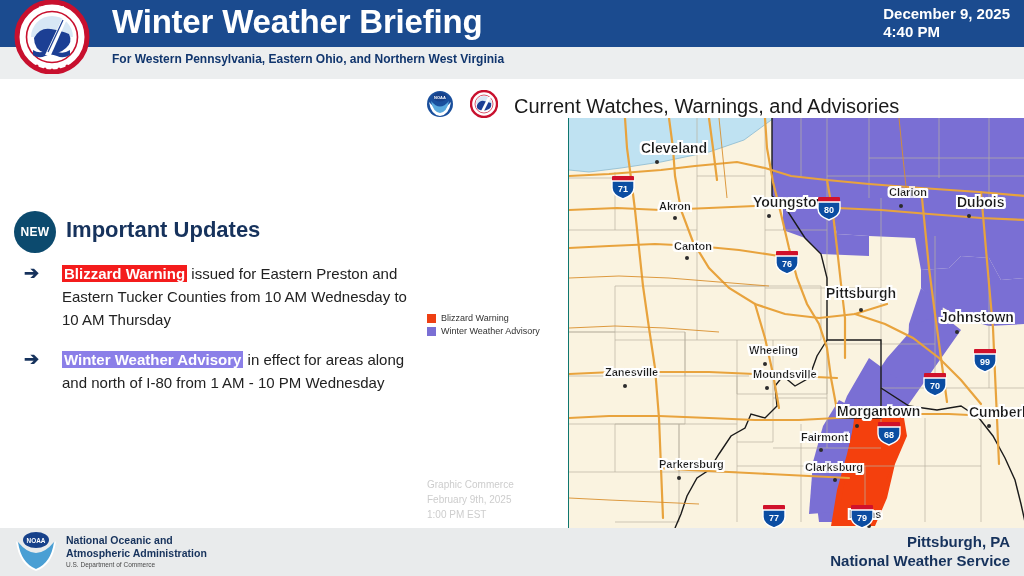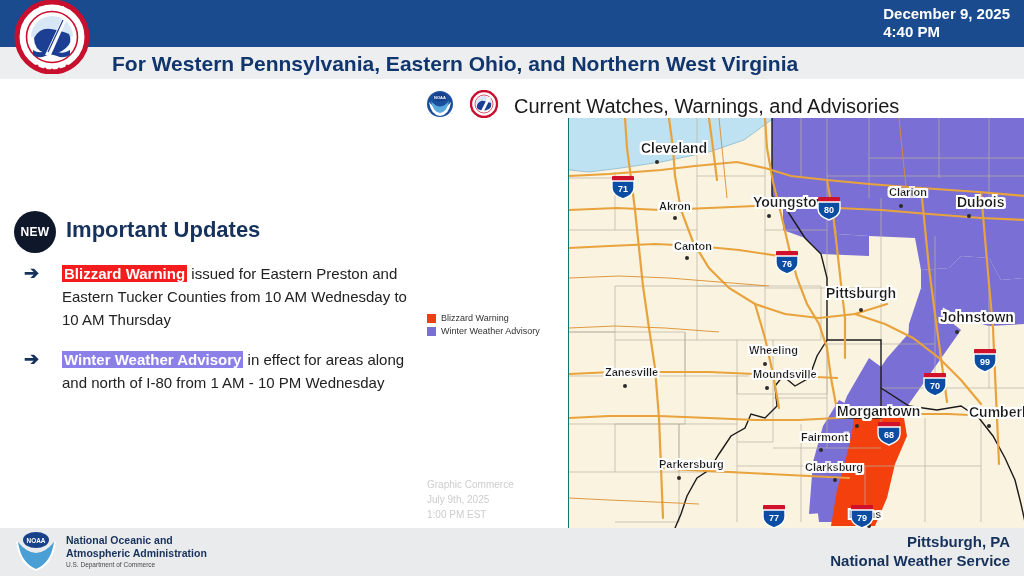--- a/index.html
+++ b/index.html
@@ -25,34 +25,34 @@
     font-size: 33px; font-weight: bold; color: #ffffff;
     letter-spacing: -0.2px; white-space: nowrap;
   }
   .hdr-date {
     position: absolute; right: 14px; top: 5px;
     text-align: left; color: #ffffff;
     font-size: 15px; font-weight: bold; line-height: 18px;
   }
   .hdr-subtitle {
     position: absolute; left: 112px; top: 52px;
-    font-size: 21px; font-weight: bold; color: #11366e;
+    font-size: 12px; font-weight: bold; color: #11366e;
     white-space: nowrap;
   }
 
   
   .nws-seal {
     position: absolute; left: 4px; top: 0px; width: 96px; height: 74px;
   }
 
   
   .new-badge {
     position: absolute; left: 14px; top: 211px;
     width: 42px; height: 42px; border-radius: 50%;
-    background: #0f172a;
+    background: #0c4a6e;
     display: flex; align-items: center; justify-content: center;
     color: #fff; font-size: 12px; font-weight: bold; letter-spacing: .3px;
   }
   .updates-title {
     position: absolute; left: 66px; top: 217px;
     font-size: 22px; font-weight: bold; color: #16325c;
   }
   .bullet { position: absolute; }
   .bullet .arrow {
     position: absolute; left: 0; top: 0;
@@ -145,20 +145,21 @@
         <circle cx="48" cy="70" r="1.5"></circle>
           <circle cx="55" cy="69" r="1.5"></circle>
         <circle cx="63" cy="66" r="1.5"></circle>
       </g>
       <g fill="#ffffff" font-size="5" font-weight="bold" font-family="Liberation Sans, sans-serif">
         <text x="48" y="10" text-anchor="middle">WEATHER</text>
       </g>
     </svg>
   </div>
 
+  <div class="hdr-title">Winter Weather Briefing</div>
   <div class="hdr-date">
     <div>December 9, 2025</div>
     <div>4:40 PM</div>
   </div>
   <div class="hdr-subtitle">For Western Pennsylvania, Eastern Ohio, and Northern West Virginia</div>
 
   <div class="new-badge">
     <span>NEW</span>
   </div>
   <div class="updates-title">Important Updates</div>
@@ -205,21 +206,21 @@
       <span>Blizzard Warning</span>
     </div>
     <div class="legend-row">
       <span class="swatch" style="background:#7a6fd4"></span>
       <span>Winter Weather Advisory</span>
     </div>
   </div>
 
   <div class="graphic-created">
     <div>Graphic Commerce</div>
-    <div>July 9th, 2025</div>
+    <div>February 9th, 2025</div>
     <div>1:00 PM EST</div>
   </div>
 
   <div class="map">
     <svg width="456" height="410" viewBox="0 0 456 410">
       <defs>
         <filter id="halo" x="-40%" y="-40%" width="180%" height="180%">
           <feMorphology in="SourceAlpha" operator="dilate" radius="1.6" result="d"></feMorphology>
           <feFlood flood-color="#ffffff" result="w"></feFlood>
           <feComposite in="w" in2="d" operator="in" result="h"></feComposite>

